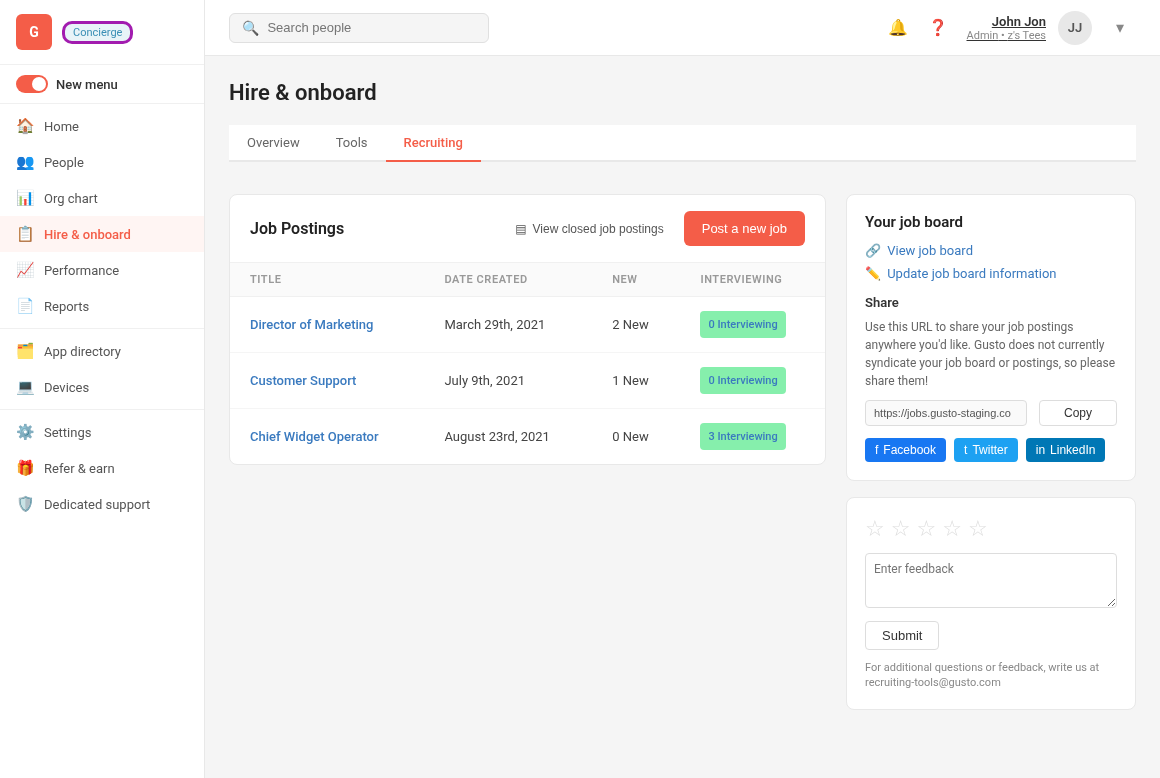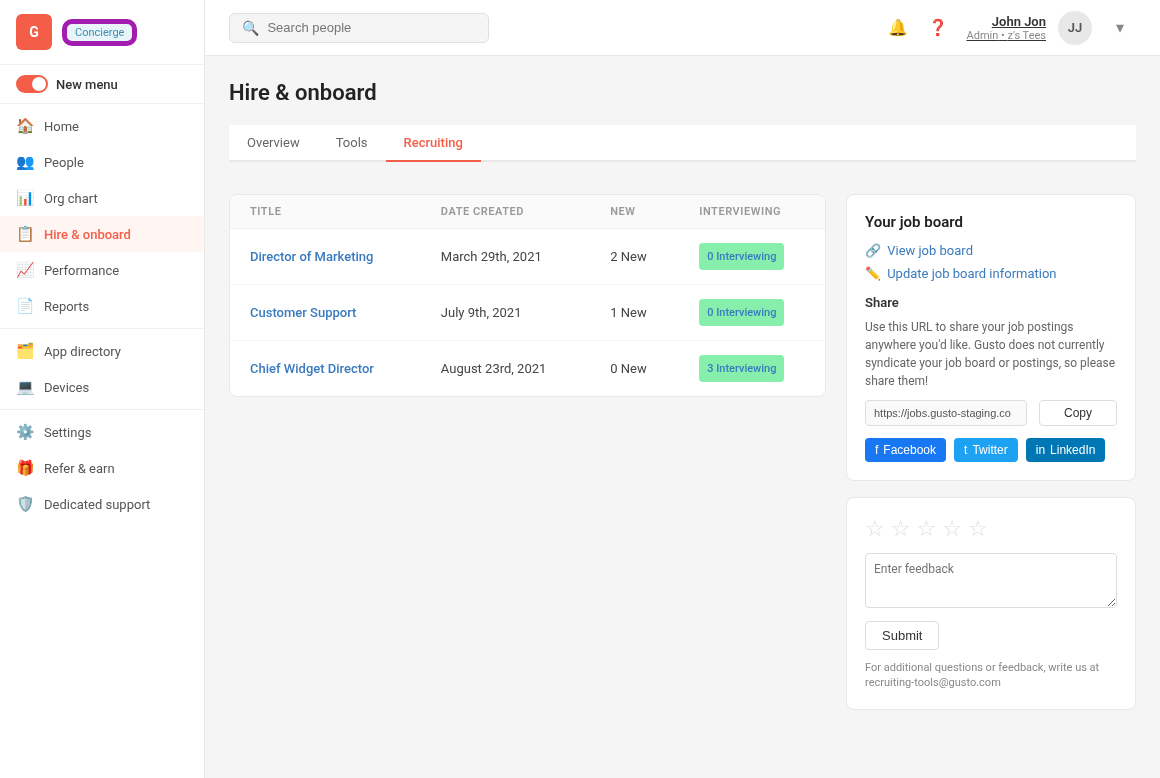--- a/index.html
+++ b/index.html
@@ -29,21 +29,21 @@
       border-radius: 6px;
       display: flex; align-items: center; justify-content: center;
       color: #fff; font-weight: bold; font-size: 14px;
     }
     .concierge-badge {
       background: #e8f4f8;
       color: #3a8fb5;
       font-size: 11px;
       padding: 2px 8px;
       border-radius: 10px;
-      border: 5px solid #a21caf;
+      border: 3px solid #a21caf;
     }
     .new-menu-toggle {
       display: flex; align-items: center; gap: 8px;
       padding: 10px 16px;
       cursor: pointer;
       border-bottom: 1px solid #f0f0f0;
     }
     .toggle-switch {
       width: 32px; height: 18px;
       background: #f45d48;
@@ -417,20 +417,30 @@
 
     <div class="tabs-bar">
       <div class="tab-item">Overview</div>
       <div class="tab-item">Tools</div>
       <div class="tab-item active">Recruiting</div>
     </div>
 
     <div class="main-cols">
 
       <div class="job-postings-panel">
+        <div class="jp-header">
+          <span class="jp-title">Job Postings</span>
+          <div class="jp-actions">
+            <button class="view-closed-btn">
+              <span>▤</span>
+              <span>View closed job postings</span>
+            </button>
+            <button class="post-job-btn">Post a new job</button>
+          </div>
+        </div>
         <table class="jp-table">
           <thead>
             <tr>
               <th>Title</th>
               <th>Date created</th>
               <th>New</th>
               <th>Interviewing</th>
             </tr>
           </thead>
           <tbody id="jp-tbody">
@@ -449,21 +459,21 @@
         <a class="job-title-link" href="#">Customer Support</a>
       </td>
       <td>July 9th, 2021</td>
       <td>1 New</td>
       <td>
         <span class="badge-interviewing">0 Interviewing</span>
       </td>
     </tr>
               <tr>
       <td>
-        <a class="job-title-link" href="#">Chief Widget Director</a>
+        <a class="job-title-link" href="#">Chief Widget Operator</a>
       </td>
       <td>August 23rd, 2021</td>
       <td>0 New</td>
       <td>
         <span class="badge-interviewing">3 Interviewing</span>
       </td>
     </tr>
             </tbody>
         </table>
       </div>

